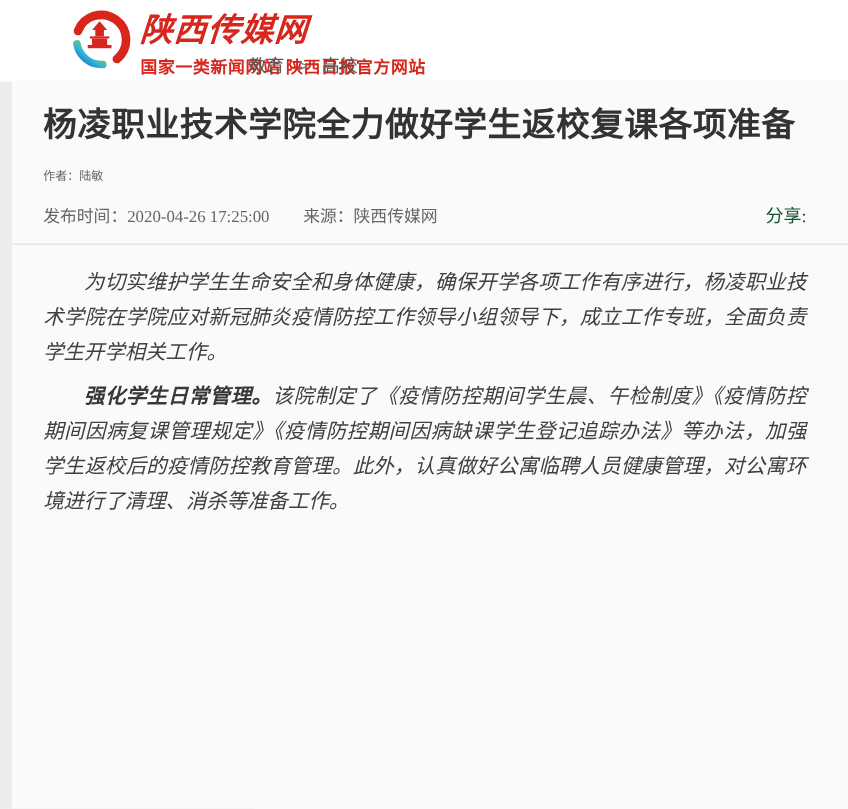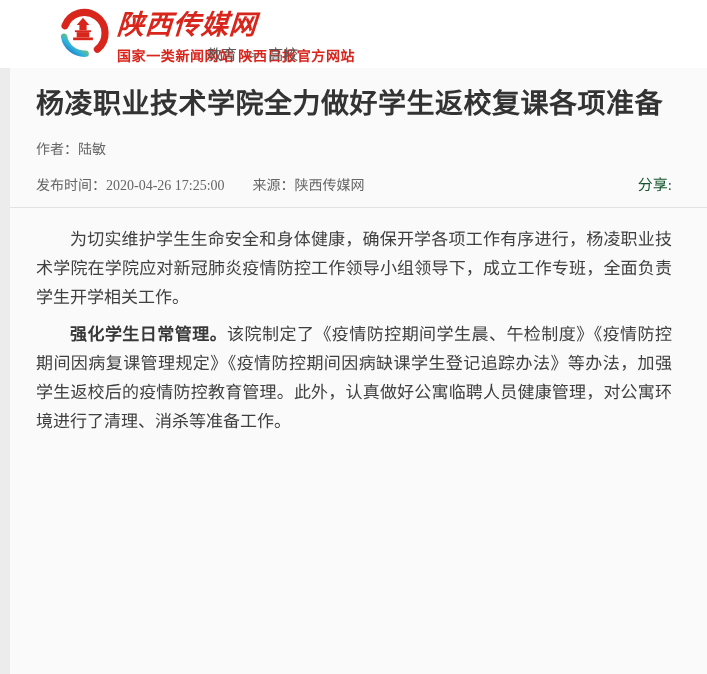--- a/index.html
+++ b/index.html
@@ -37,36 +37,36 @@
   
   .article{
     position:absolute;top:68px;left:10px;right:0;bottom:0;
     background:#fafafa;
     padding:18px 35px 0 26px;box-sizing:border-box;overflow:hidden;
   }
   .article-title{
     margin:0;font-size:28px;line-height:1.25;font-weight:bold;
     color:#333333;letter-spacing:0.5px;
   }
-  .meta-author{margin-top:17px;font-size:14px;color:#666666;}
+  .meta-author{margin-top:17px;font-size:10px;color:#666666;}
   .meta-row{
     margin-top:15px;display:flex;justify-content:space-between;
     align-items:baseline;font-size:14px;color:#666666;font-family:Liberation Serif, serif;
   }
   .meta-left .src-label{margin-left:28px;}
   .share-label{font-size:15px;color:#14532d;cursor:pointer;}
   .divider{
     border:none;border-top:1px solid #e2e2e2;
     margin:13px -35px 0 -26px;
   }
   .article-body{margin-top:17px;}
   .para{
     margin:0 0 8px 0;
     font-size:17px;line-height:29px;color:#404040;
-    text-align:justify;text-indent:2em;
+    text-align:justify;text-indent:2em;font-style:italic;
   }
   .para strong{font-weight:bold;color:#383838;}
 </style>
 </head>
 <body>
 
 <div class="site-header">
   <div class="logo">
     <svg class="logo-emblem" viewBox="0 0 60 60" aria-hidden="true">
       <defs>

